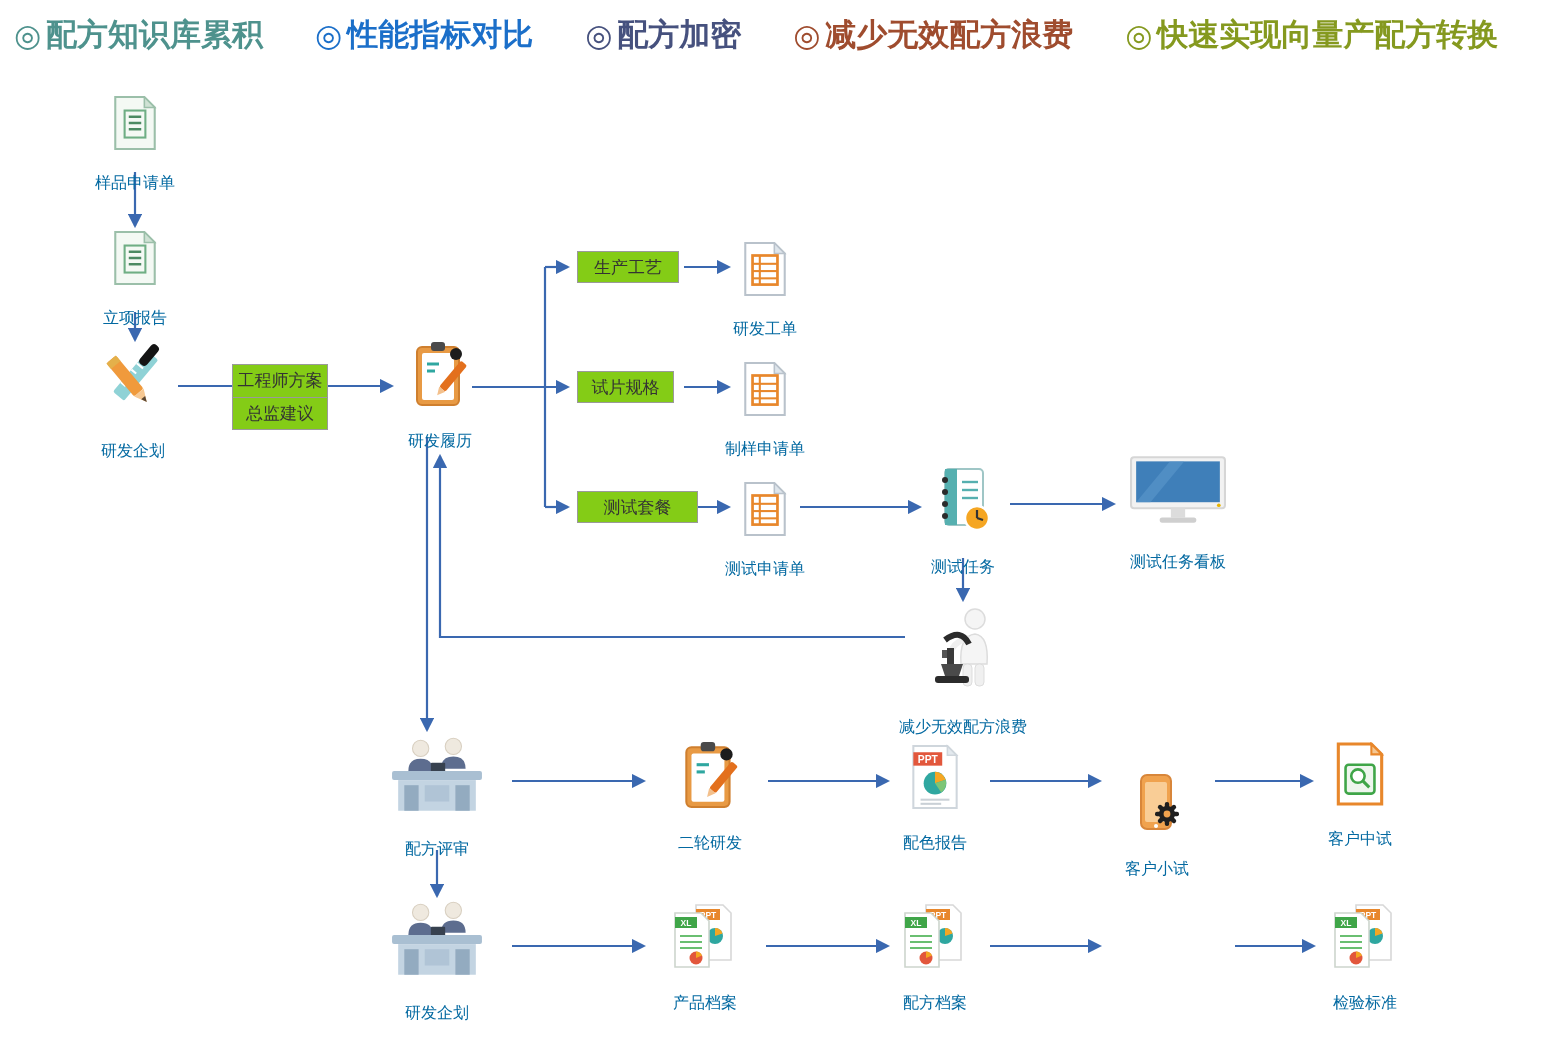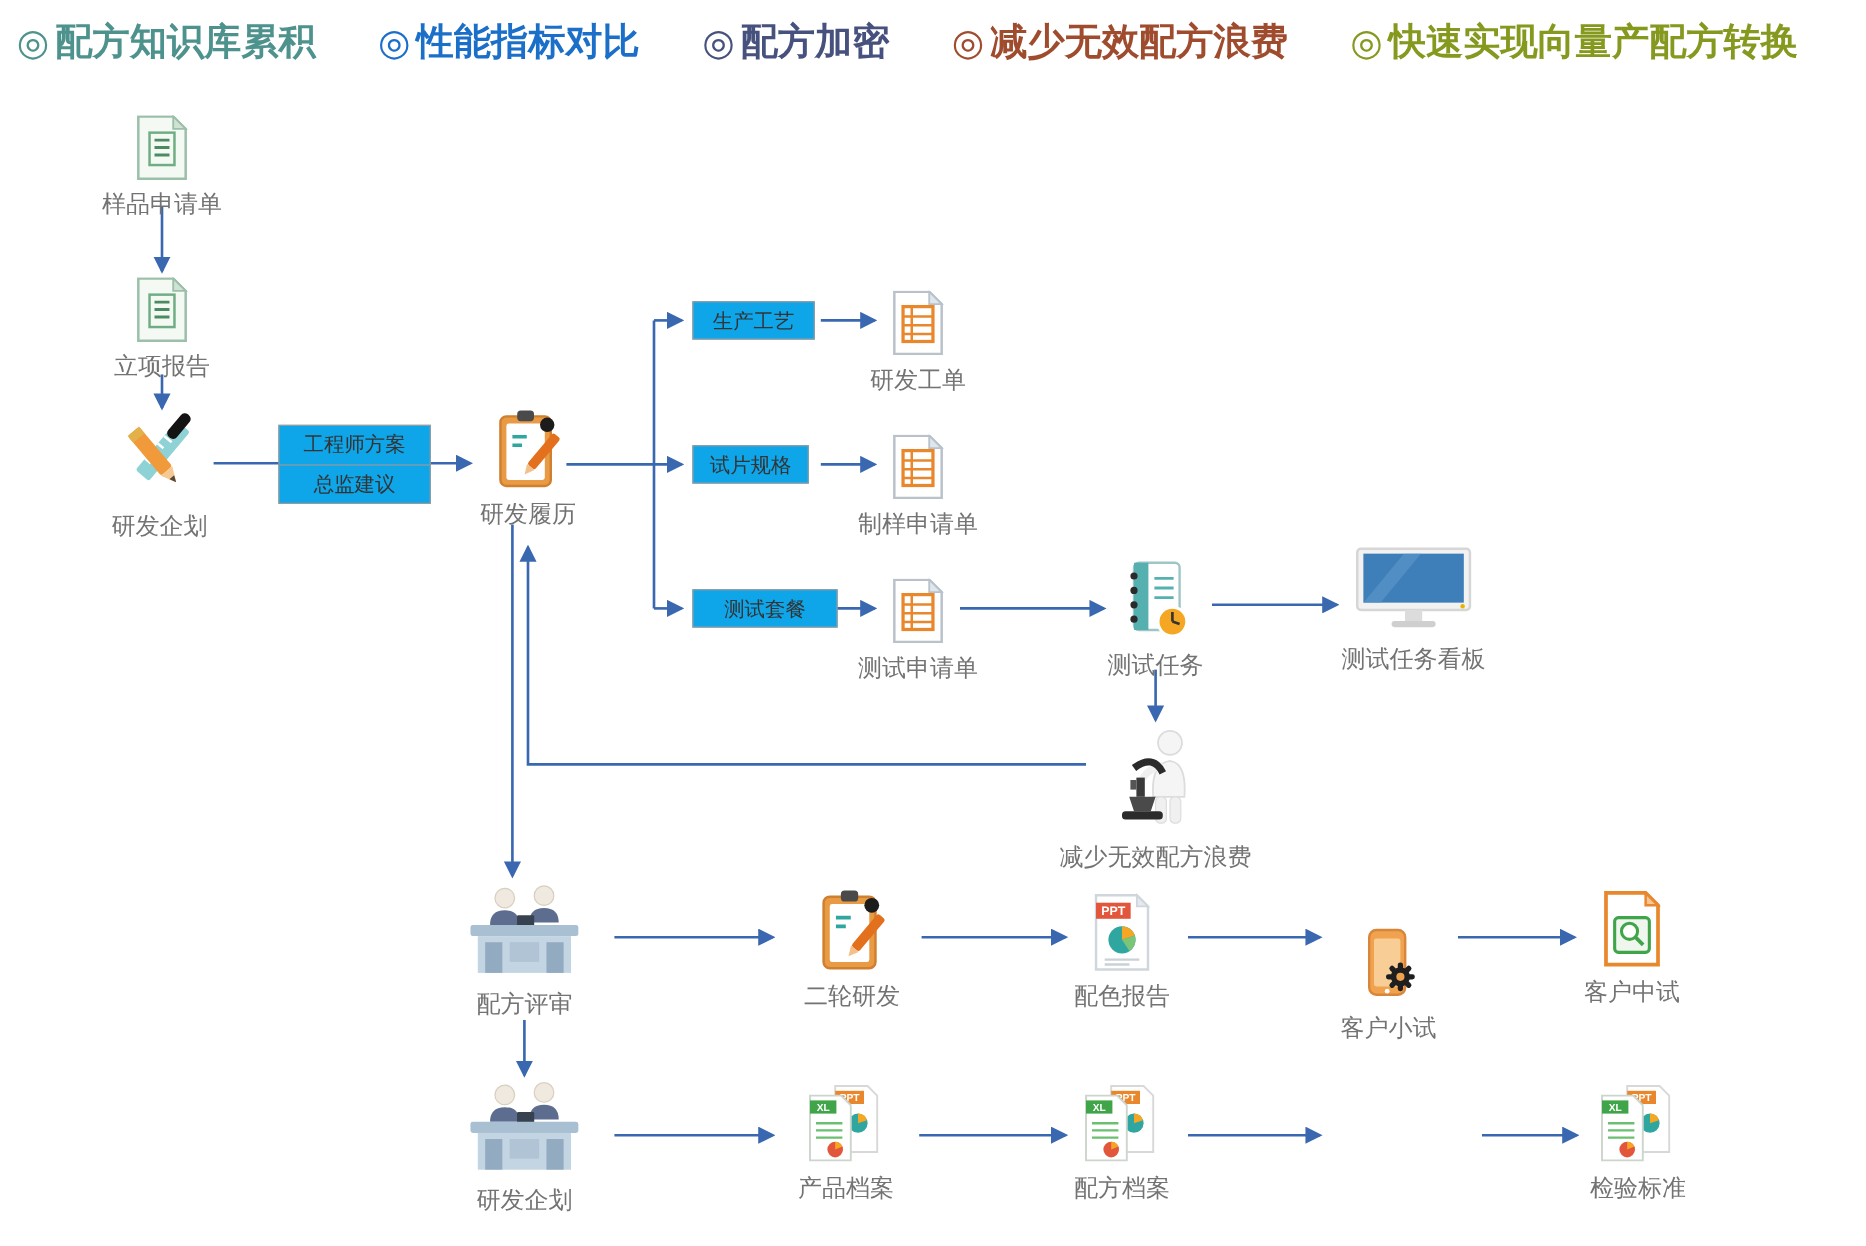--- a/index.html
+++ b/index.html
@@ -4,22 +4,22 @@
 <style>
   html,body{margin:0;padding:0;background:#ffffff;}
   body{font-family:"Liberation Sans","DejaVu Sans",sans-serif;}
   .canvas{position:relative;width:1555px;height:1038px;background:#fff;overflow:hidden;}
   .arrows{position:absolute;left:0;top:0;z-index:1;}
   .defs-holder{position:absolute;width:0;height:0;overflow:hidden;}
   .header{position:absolute;left:14px;top:14px;display:flex;gap:52px;z-index:3;white-space:nowrap;align-items:center;}
   .h-item{font-size:31px;font-weight:700;display:flex;align-items:center;gap:5px;}
   .bullet{font-size:31px;line-height:1;}
   .node{position:absolute;display:flex;flex-direction:column;align-items:center;gap:7px;z-index:2;transform:translateX(-50%);}
-  .lbl{font-size:20px;color:#737373;white-space:nowrap;}
-  .pbox{position:absolute;z-index:2;background:#0ea5e9;border:1.5px solid #9a9a9a;font-size:17px;color:#333;
+  .lbl{font-size:16px;color:#0369a1;white-space:nowrap;margin-top:16px;}
+  .pbox{position:absolute;z-index:2;background:#84cc16;border:1.5px solid #9a9a9a;font-size:17px;color:#333;
         display:flex;align-items:center;justify-content:center;white-space:nowrap;box-sizing:border-box;}
   .dual{flex-direction:column;padding:0;}
   .dual-row{flex:1;width:100%;display:flex;align-items:center;justify-content:center;}
   .dual-row.first{border-bottom:1.5px solid #9a9a9a;}
 </style>
 </head>
 <body>
 
 <div class="canvas">
 
@@ -249,21 +249,21 @@
       </svg>
     <div class="lbl">立项报告</div>
   </div>
   <div class="node" style="left:133px;top:344px">
     <svg width="66" height="74">
         <use href="#s-pencil-ruler"></use>
       </svg>
     <div class="lbl">研发企划</div>
   </div>
 
-  <div class="pbox dual" style="left:232px;top:354px;width:127px;height:66px">
+  <div class="pbox dual" style="left:232px;top:364px;width:96px;height:66px">
     <div class="dual-row first">工程师方案</div>
     <div class="dual-row">总监建议</div>
   </div>
 
   <div class="node" style="left:440px;top:340px">
     <svg width="56" height="68">
         <use href="#s-clipboard"></use>
       </svg>
     <div class="lbl">研发履历</div>
   </div>

